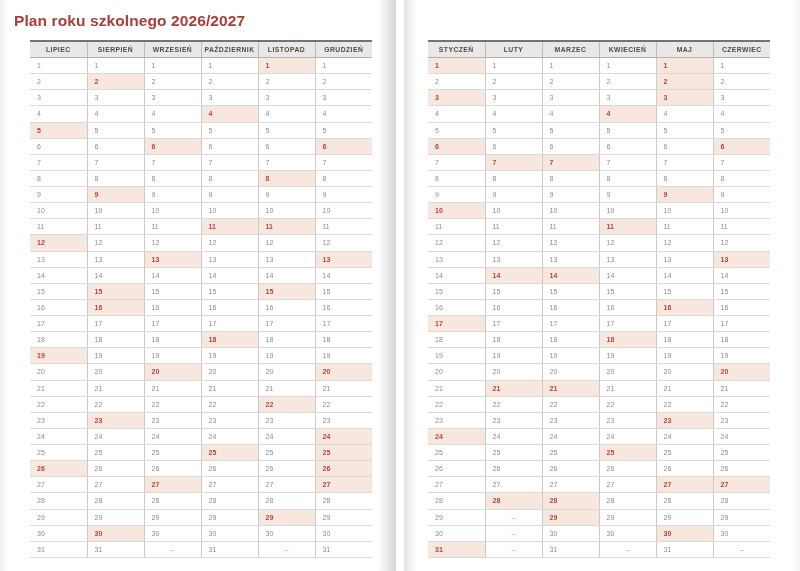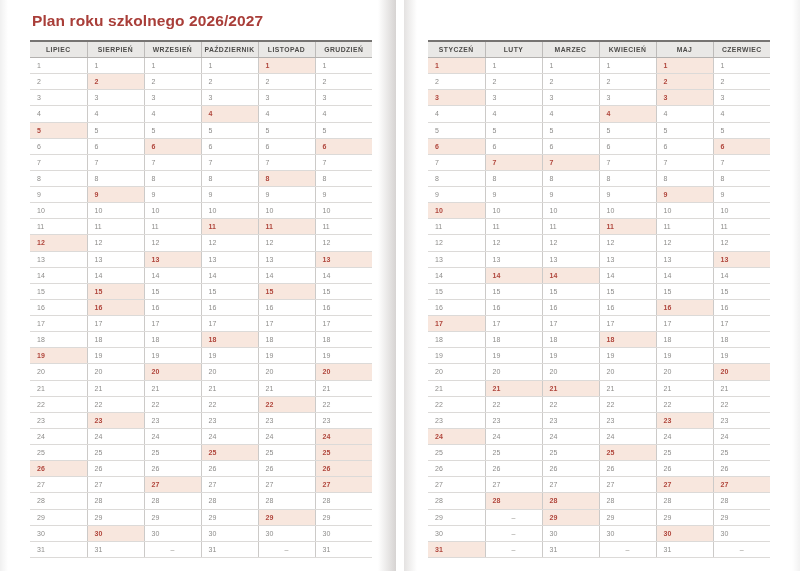--- a/index.html
+++ b/index.html
@@ -56,21 +56,21 @@
     content: "";
     position: absolute;
     top: 0; right: -6px;
     width: 8px; height: 100%;
     background: linear-gradient(to left, rgba(0,0,0,0.05), rgba(0,0,0,0));
     pointer-events: none;
   }
 
   .page-title {
     position: absolute;
-    left: 26px;
+    left: 8px;
     top: 11px;
     font-size: 15.5px;
     line-height: 20px;
     font-weight: 700;
     letter-spacing: 0.1px;
     color: var(--title-color, #a93e39);
     white-space: nowrap;
   }
 
   table.calendar {

